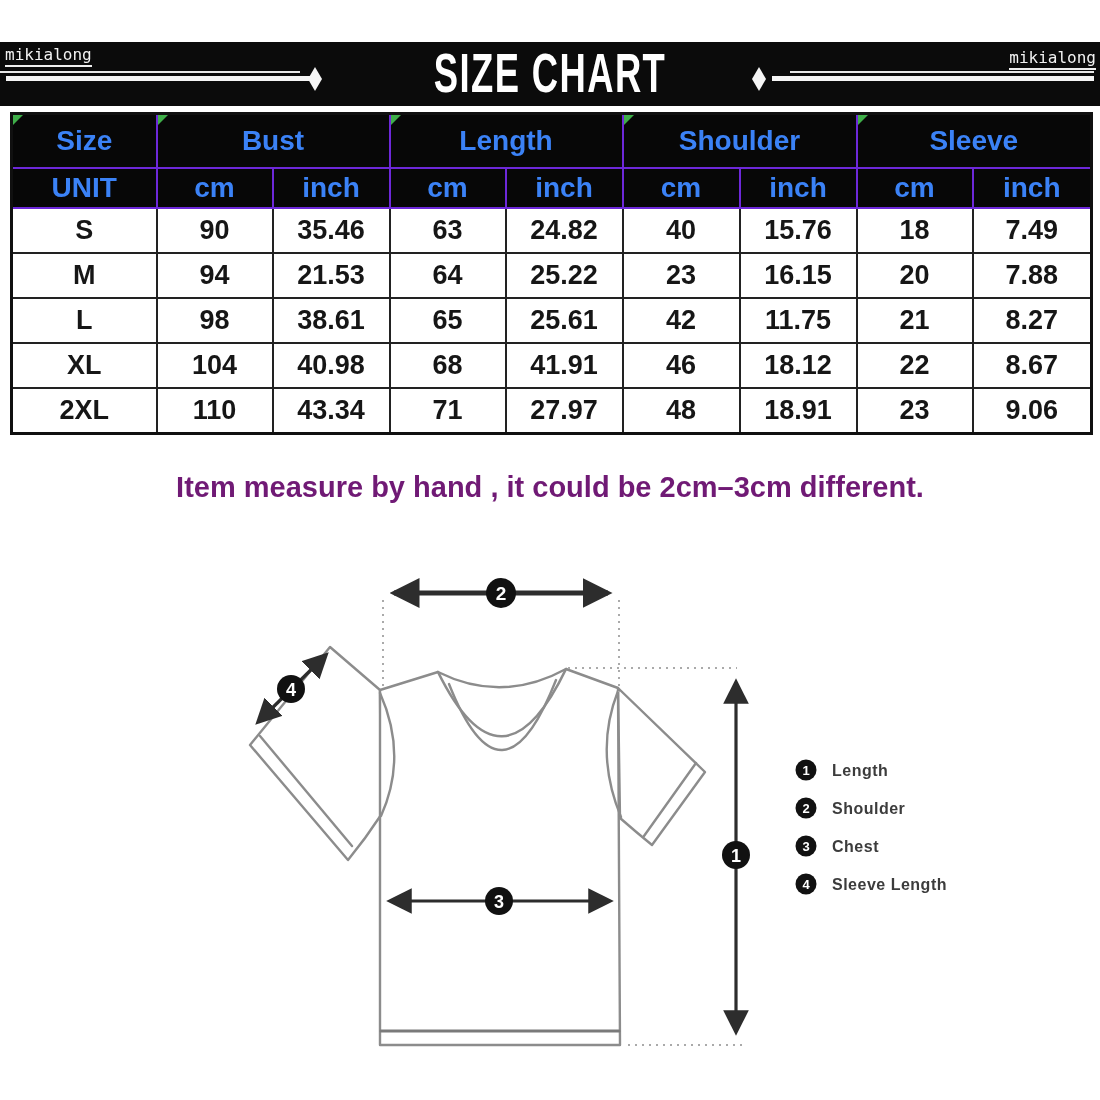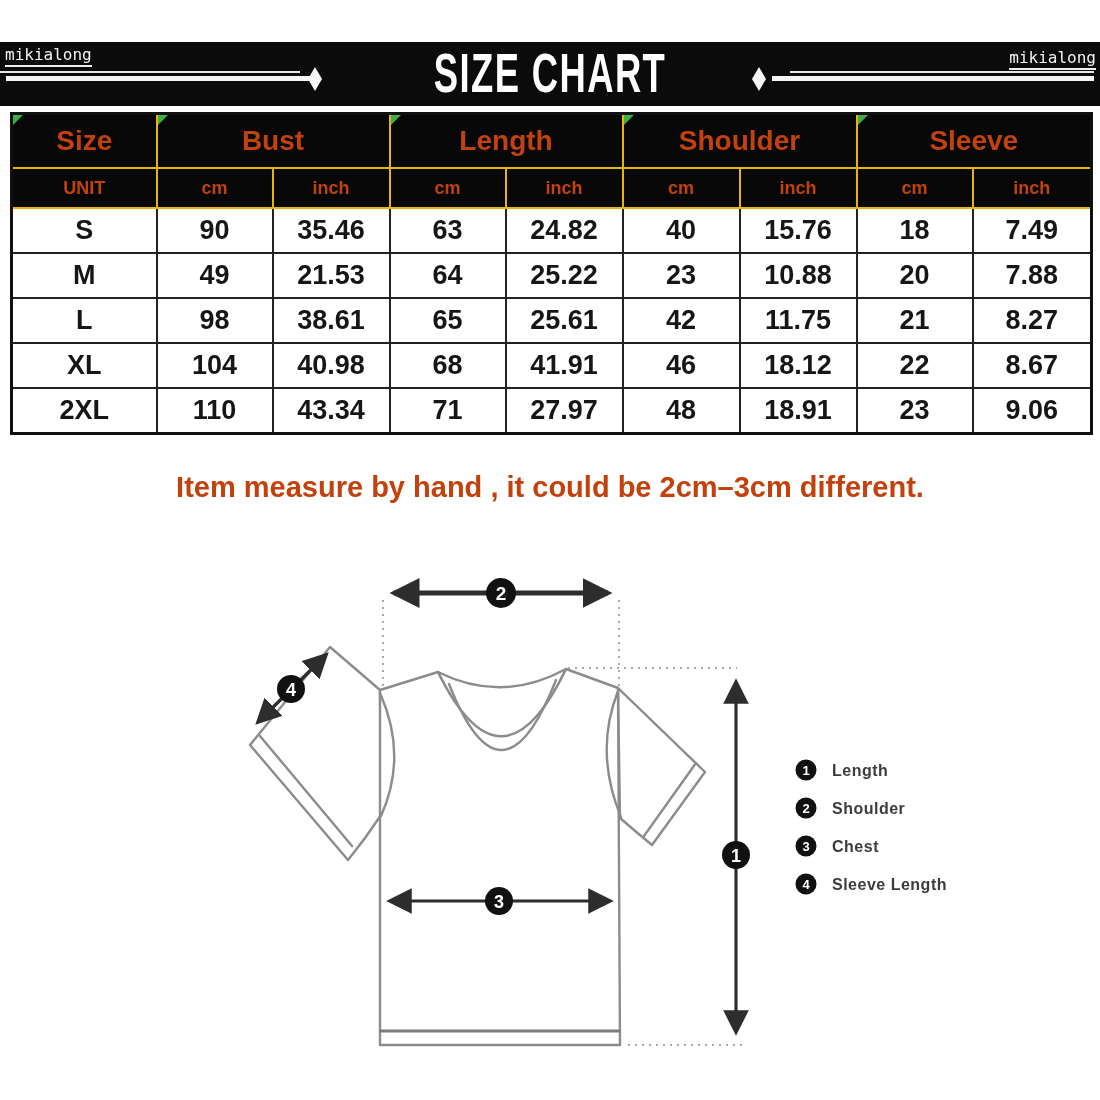--- a/index.html
+++ b/index.html
@@ -25,30 +25,30 @@
   .banner-title{position:absolute;left:0;right:0;top:50%;transform:translateY(-52%);
                 text-align:center;color:#fff;}
   .banner-title span{display:inline-block;font-size:52px;font-weight:700;letter-spacing:2px;
                 transform:scaleX(.70) scaleY(1.05);white-space:nowrap;}
 
   
   table.size{position:absolute;left:10px;top:112px;width:1080px;border-collapse:collapse;
              table-layout:fixed;border:3px solid #101010;}
   table.size th,table.size td{text-align:center;vertical-align:middle;font-weight:700;
              padding:0;overflow:hidden;}
-  table.size th{background:#070707;color:#c2410c;border:2px solid #eab308;position:relative;}
+  table.size th{background:#070707;color:#3b82f6;border:2px solid #6d28d9;position:relative;}
   tr.grp th{height:52px;font-size:28px;}
-  tr.unit th{height:38px;font-size:18px;}
+  tr.unit th{height:38px;font-size:28px;}
   tr.grp th::before{content:"";position:absolute;left:0;top:0;width:0;height:0;
              border-left:10px solid #3fae49;border-bottom:10px solid transparent;}
   table.size td{background:#fff;color:#161616;border:2px solid #222;height:43px;font-size:27px;}
 
   
   .note{position:absolute;left:0;top:462px;width:1100px;height:50px;line-height:50px;
-        text-align:center;font-size:29px;font-weight:700;color:#c2410c;}
+        text-align:center;font-size:29px;font-weight:700;color:#701a75;}
 
   
   .diagram{position:absolute;left:0;top:540px;width:1100px;height:560px;}
   text.marker-num{font-family:"Liberation Sans",sans-serif;font-weight:700;fill:#fff;}
   text.legend-label{font-family:"Liberation Sans",sans-serif;font-weight:700;fill:#3c3c3c;
         font-size:16px;letter-spacing:.5px;}
 </style>
 </head>
 <body>
 
@@ -107,26 +107,26 @@
           <td>35.46</td>
           <td>63</td>
           <td>24.82</td>
           <td>40</td>
           <td>15.76</td>
           <td>18</td>
           <td>7.49</td>
         </tr>
         <tr>
           <td>M</td>
-          <td>49</td>
+          <td>94</td>
           <td>21.53</td>
           <td>64</td>
           <td>25.22</td>
           <td>23</td>
-          <td>10.88</td>
+          <td>16.15</td>
           <td>20</td>
           <td>7.88</td>
         </tr>
         <tr>
           <td>L</td>
           <td>98</td>
           <td>38.61</td>
           <td>65</td>
           <td>25.61</td>
           <td>42</td>

